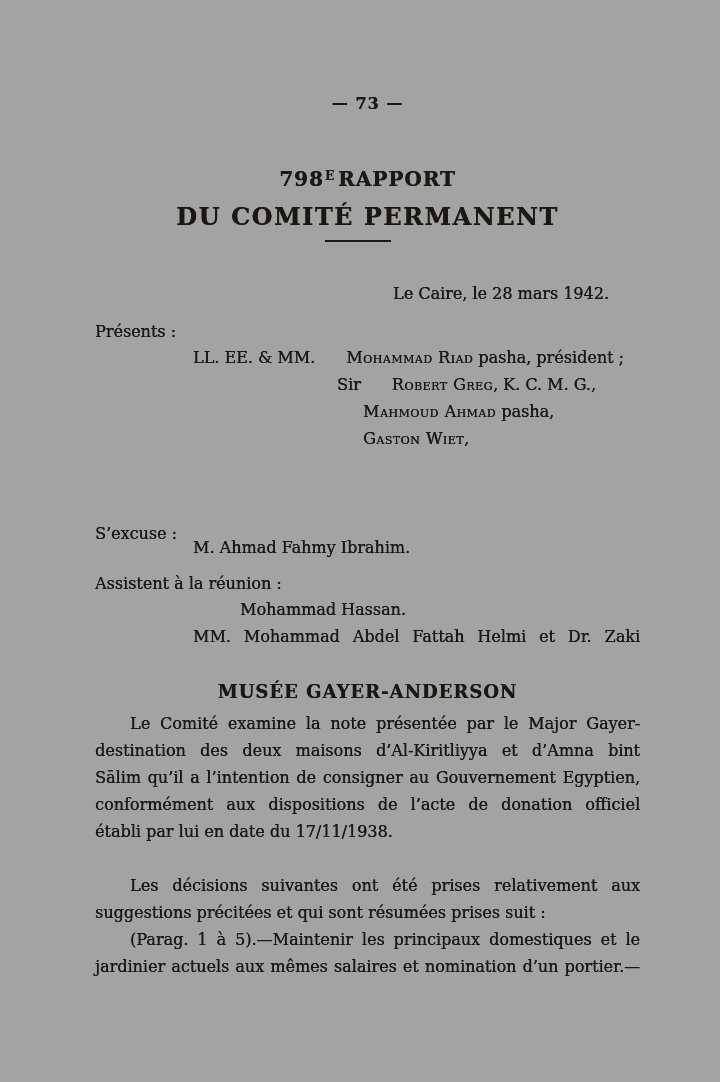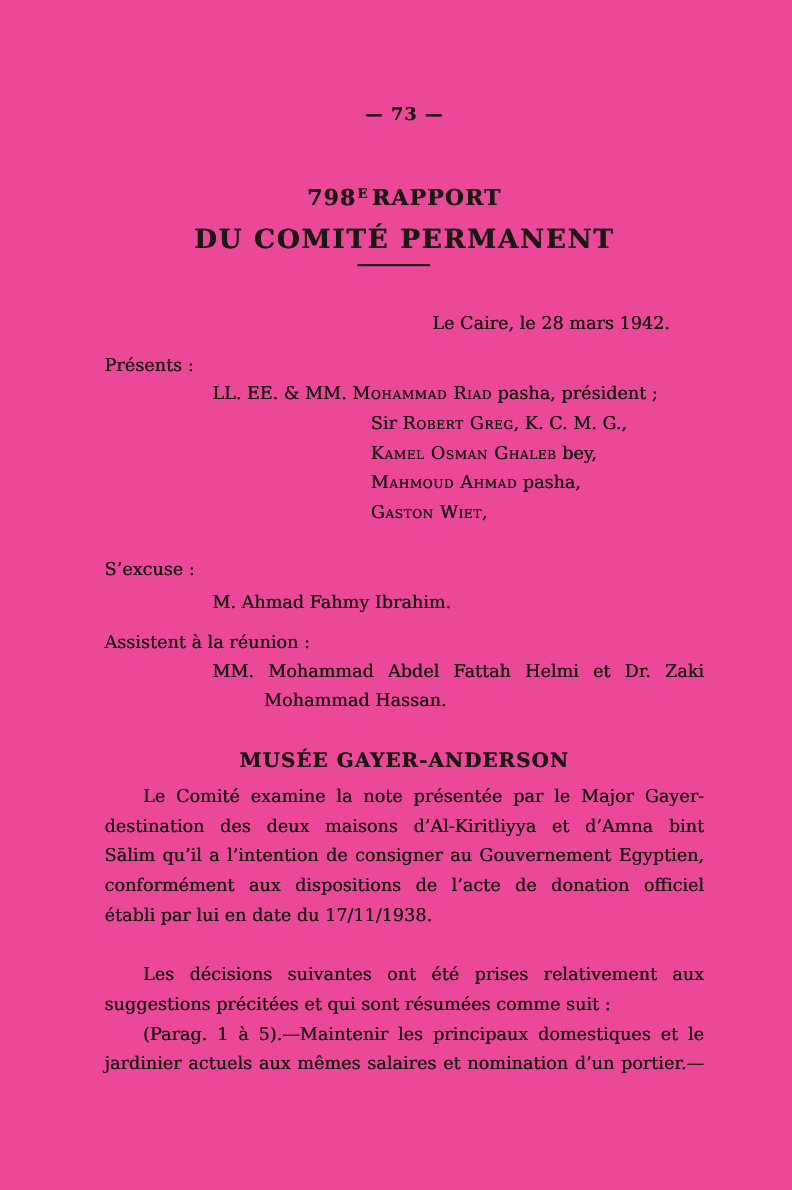--- a/index.html
+++ b/index.html
@@ -4,35 +4,35 @@
 <style>
   html, body { margin: 0; padding: 0; }
   body {
     width: 720px; height: 1082px;
     background: #ffffff;
     font-family: "DejaVu Serif", "Liberation Serif", serif;
   }
   .page {
     position: relative;
     width: 720px; height: 1082px;
-    background: #ec4899;
+    background: #a3a3a3;
     color: #1b1814;
     overflow: hidden;
     text-shadow: 0.3px 0 0 currentColor; 
   }
   .abs { position: absolute; left: 95px; width: 545px; font-size: 16px; line-height: 27px; }
   .center { text-align: center; }
   .bold { font-weight: bold; }
   .line { line-height: 27px; min-height: 27px; }
   .j { text-align: justify; text-align-last: justify; }
   .ind { padding-left: 35px; }
   .pl98 { padding-left: 98px; }
   .pl145 { padding-left: 145px; }
   .pl242 { padding-left: 242px; }
-  .sc { font-variant: small-caps; letter-spacing: 0.5px; }
+  .sc { font-variant: small-caps; letter-spacing: 0.5px; margin-left: 26px; }
   .sup { font-size: 12px; vertical-align: 6px; margin: 0 3px 0 1px; }
   .pageno { font-size: 16px; letter-spacing: 1px; }
   .title { font-size: 20px; letter-spacing: 1px; }
   .subtitle { font-size: 24px; letter-spacing: 1.5px; }
   .rule {
     position: absolute; left: 325px; top: 240px;
     width: 66px; height: 2px; background: #1b1814;
   }
   .dateline { padding-left: 298px; }
   .heading { font-size: 18px; letter-spacing: 1px; }
@@ -50,49 +50,48 @@
 
   <div class="rule"></div>
 
   <div class="abs dateline" style="top:280px">Le Caire, le 28 mars 1942.</div>
 
   <div class="abs" style="top:318px">Présents :</div>
 
   <div class="abs" style="top:344px">
     <div class="line pl98"><span>LL. EE. &amp; MM. </span><span class="sc">Mohammad Riad</span><span> pasha, président ;</span></div>
     <div class="line pl242"><span>Sir </span><span class="sc">Robert Greg</span><span>, K. C. M. G.,</span></div>
-    <div class="line pl242"><span></span><span class="sc">Kamel Osman Ghaleb</span><span> bey,</span></div>
     <div class="line pl242"><span></span><span class="sc">Mahmoud Ahmad</span><span> pasha,</span></div>
     <div class="line pl242"><span></span><span class="sc">Gaston Wiet</span><span>,</span></div>
   </div>
 
-  <div class="abs" style="top:504px">S’excuse :</div>
+  <div class="abs" style="top:520px">S’excuse :</div>
 
   <div class="abs pl98" style="top:534px">M. Ahmad Fahmy Ibrahim.</div>
 
   <div class="abs" style="top:570px">Assistent à la réunion :</div>
 
   <div class="abs" style="top:596px">
+    <div class="line pl145">Mohammad Hassan.</div>
     <div class="line pl98 j">MM. Mohammad Abdel Fattah Helmi et Dr. Zaki</div>
-    <div class="line pl145">Mohammad Hassan.</div>
   </div>
 
   <div class="abs center bold heading" style="top:678px">MUSÉE GAYER-ANDERSON</div>
 
   <div class="abs" style="top:710px">
     <div class="line j ind">Le Comité examine la note présentée par le Major Gayer-</div>
     <div class="line j">destination des deux maisons d’Al-Kiritliyya et d’Amna bint</div>
     <div class="line j">Sālim qu’il a l’intention de consigner au Gouvernement Egyptien,</div>
     <div class="line j">conformément aux dispositions de l’acte de donation officiel</div>
     <div class="line">établi par lui en date du 17/11/1938.</div>
   </div>
 
   <div class="abs" style="top:872px">
     <div class="line j ind">Les décisions suivantes ont été prises relativement aux</div>
-    <div class="line">suggestions précitées et qui sont résumées comme suit :</div>
+    <div class="line">suggestions précitées et qui sont résumées prises suit :</div>
   </div>
 
   <div class="abs" style="top:926px">
     <div class="line j ind">(Parag. 1 à 5).—Maintenir les principaux domestiques et le</div>
     <div class="line j">jardinier actuels aux mêmes salaires et nomination d’un portier.—</div>
   </div>
 
 </div>
 
 </body></html>

